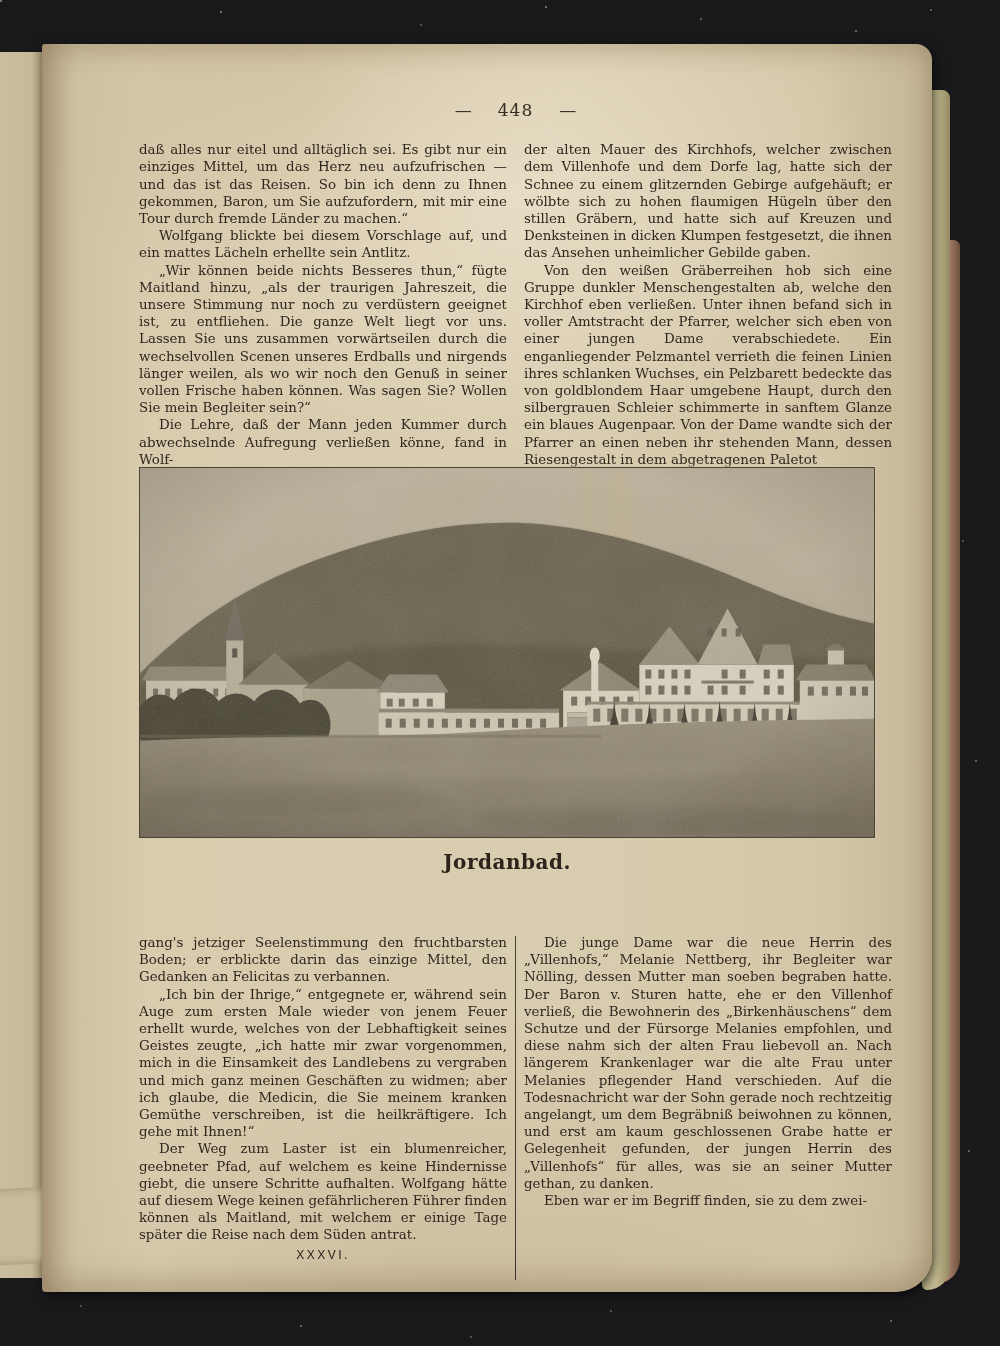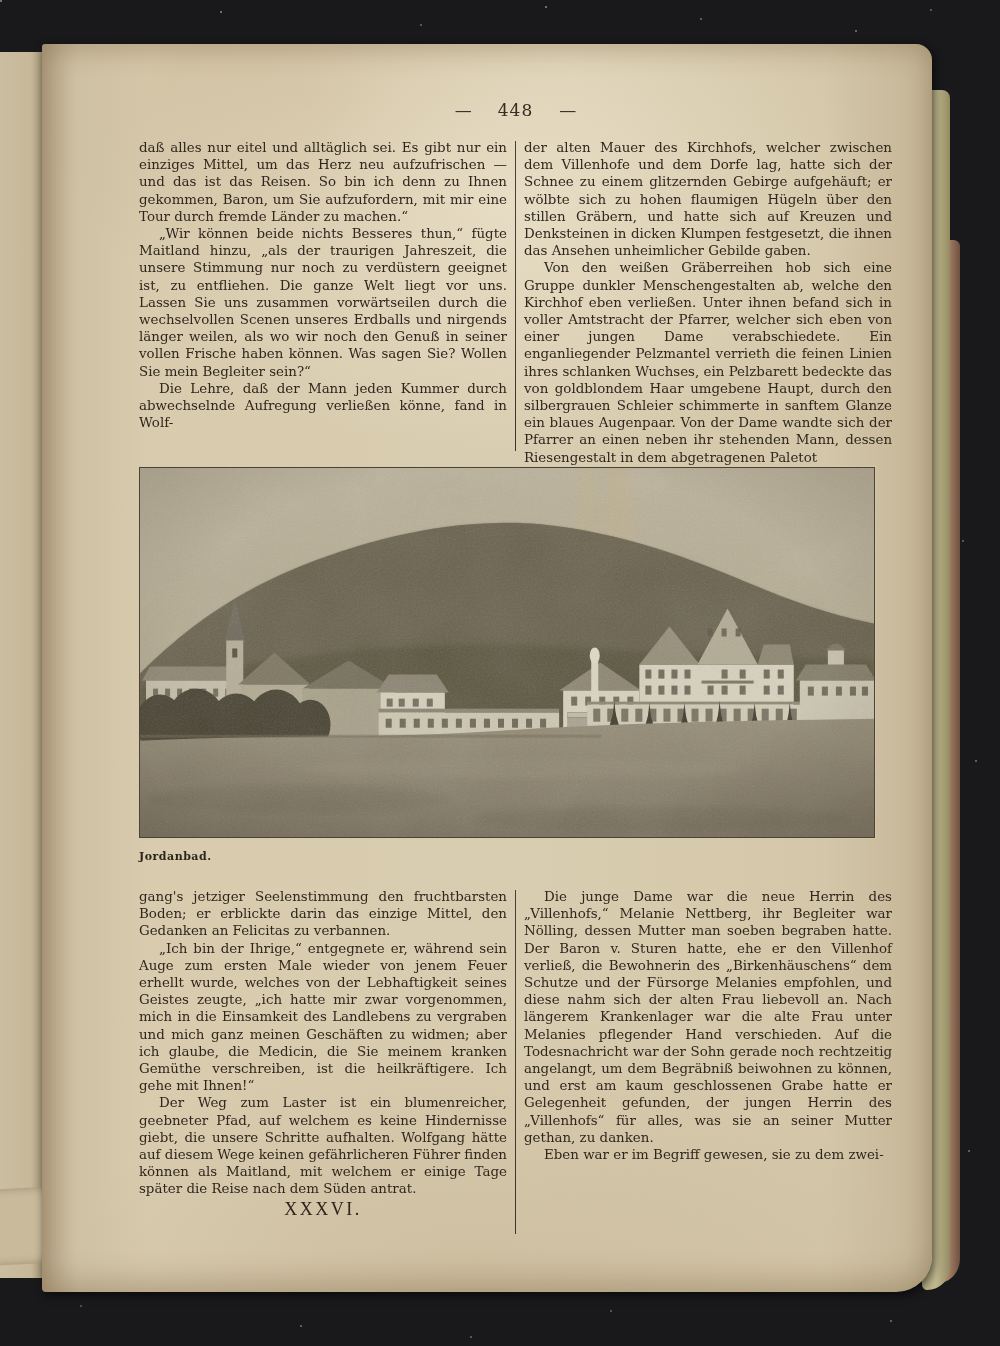--- a/index.html
+++ b/index.html
@@ -42,36 +42,36 @@
     border-radius:3px 16px 36px 4px;
     box-shadow:inset 0 10px 22px rgba(120,95,60,.25), inset 0 -14px 26px rgba(120,95,60,.28),
       2px 3px 10px rgba(0,0,0,.6);
   }
   .content{position:absolute;left:97px;top:0;width:753px;height:1248px;color:#2e261d;}
   .running-header{position:absolute;top:56px;left:0;width:100%;
     display:flex;justify-content:center;align-items:center;gap:26px;
     font-size:17px;letter-spacing:1px;color:#352c22;}
   .running-header .dash{letter-spacing:0;}
   .textblock{position:absolute;left:0;width:753px;display:flex;}
-  .tb-upper{top:95px;height:312px;}
-  .tb-lower{top:844px;height:346px;}
+  .tb-upper{top:112px;height:312px;align-items:flex-end;}
+  .tb-lower{top:890px;height:346px;}
   .col{width:368px;font-size:13.4px;line-height:17.2px;text-align:justify;
     color:#2f271e;text-rendering:optimizeLegibility;}
   .col p{margin:0;text-indent:20px;}
   .col p.cont{text-indent:0;}
   .divider{width:1px;background:linear-gradient(#4a4134,#3d352a);margin:2px 8px 0 8px;flex:0 0 1px;}
-  .chapter-heading{font-family:Liberation Serif, serif;text-align:center;text-indent:0 !important;
-    font-size:18px;letter-spacing:2.5px;margin:3px 0 2px 0 !important;color:#2c241b;}
+  .chapter-heading{font-family:Liberation Sans, sans-serif;text-align:center;text-indent:0 !important;
+    font-size:12px;letter-spacing:2.5px;margin:3px 0 2px 0 !important;color:#2c241b;}
   
   .figure{position:absolute;left:0;top:423px;width:736px;height:371px;
     border:1px solid #4c4336;background:#b2a88e;box-sizing:border-box;
     box-shadow:0 0 0 1px rgba(214,201,173,.6);}
   .figure svg{display:block;width:100%;height:100%;}
-  .figure-caption{position:absolute;left:0;top:806px;width:736px;text-align:left;
-    font-size:11px;font-weight:700;color:#2c241b;letter-spacing:.5px;}
+  .figure-caption{position:absolute;left:0;top:806px;width:736px;text-align:center;
+    font-size:20px;font-weight:700;color:#2c241b;letter-spacing:.5px;}
 </style>
 </head>
 <body>
 
 <div class="speck"></div>
 <div class="edge-brown"></div>
 <div class="edge-olive"></div>
 <div class="facing-page"></div>
 <div class="page-fragment"></div>
 
@@ -80,20 +80,21 @@
 
     <div class="running-header">
       <span class="dash">—</span>
       <span>448</span>
       <span class="dash">—</span>
     </div>
 
     <div class="textblock tb-upper">
       <div class="col">
         <p class="cont">daß alles nur eitel und alltäglich sei. Es gibt nur ein einziges Mittel, um das Herz neu aufzufrischen — und das ist das Reisen. So bin ich denn zu Ihnen gekommen, Baron, um Sie aufzufordern, mit mir eine Tour durch fremde Länder zu machen.“</p>
+        <p>Wolfgang blickte bei diesem Vorschlage auf, und ein mattes Lächeln erhellte sein Antlitz.</p>
         <p>„Wir können beide nichts Besseres thun,“ fügte Maitland hinzu, „als der traurigen Jahreszeit, die unsere Stimmung nur noch zu verdüstern geeignet ist, zu entfliehen. Die ganze Welt liegt vor uns. Lassen Sie uns zusammen vorwärtseilen durch die wechselvollen Scenen unseres Erdballs und nirgends länger weilen, als wo wir noch den Genuß in seiner vollen Frische haben können. Was sagen Sie? Wollen Sie mein Begleiter sein?“</p>
         <p>Die Lehre, daß der Mann jeden Kummer durch abwechselnde Aufregung verließen könne, fand in Wolf-</p>
       </div>
       <div class="divider"></div>
       <div class="col">
         <p class="cont">der alten Mauer des Kirchhofs, welcher zwischen dem Villenhofe und dem Dorfe lag, hatte sich der Schnee zu einem glitzernden Gebirge aufgehäuft; er wölbte sich zu hohen flaumigen Hügeln über den stillen Gräbern, und hatte sich auf Kreuzen und Denksteinen in dicken Klumpen festgesetzt, die ihnen das Ansehen unheimlicher Gebilde gaben.</p>
         <p>Von den weißen Gräberreihen hob sich eine Gruppe dunkler Menschengestalten ab, welche den Kirchhof eben verließen. Unter ihnen befand sich in voller Amtstracht der Pfarrer, welcher sich eben von einer jungen Dame verabschiedete. Ein enganliegender Pelzmantel verrieth die feinen Linien ihres schlanken Wuchses, ein Pelzbarett bedeckte das von goldblondem Haar umgebene Haupt, durch den silbergrauen Schleier schimmerte in sanftem Glanze ein blaues Augenpaar. Von der Dame wandte sich der Pfarrer an einen neben ihr stehenden Mann, dessen Riesengestalt in dem abgetragenen Paletot</p>
       </div>
     </div>
 
@@ -318,18 +319,18 @@
     <div class="textblock tb-lower">
       <div class="col">
         <p class="cont">gang's jetziger Seelenstimmung den fruchtbarsten Boden; er erblickte darin das einzige Mittel, den Gedanken an Felicitas zu verbannen.</p>
         <p>„Ich bin der Ihrige,“ entgegnete er, während sein Auge zum ersten Male wieder von jenem Feuer erhellt wurde, welches von der Lebhaftigkeit seines Geistes zeugte, „ich hatte mir zwar vorgenommen, mich in die Einsamkeit des Landlebens zu vergraben und mich ganz meinen Geschäften zu widmen; aber ich glaube, die Medicin, die Sie meinem kranken Gemüthe verschreiben, ist die heilkräftigere. Ich gehe mit Ihnen!“</p>
         <p>Der Weg zum Laster ist ein blumenreicher, geebneter Pfad, auf welchem es keine Hindernisse giebt, die unsere Schritte aufhalten. Wolfgang hätte auf diesem Wege keinen gefährlicheren Führer finden können als Maitland, mit welchem er einige Tage später die Reise nach dem Süden antrat.</p>
         <p class="chapter-heading">XXXVI.</p>
       </div>
       <div class="divider"></div>
       <div class="col">
         <p>Die junge Dame war die neue Herrin des „Villenhofs,“ Melanie Nettberg, ihr Begleiter war Nölling, dessen Mutter man soeben begraben hatte. Der Baron v. Sturen hatte, ehe er den Villenhof verließ, die Bewohnerin des „Birkenhäuschens“ dem Schutze und der Fürsorge Melanies empfohlen, und diese nahm sich der alten Frau liebevoll an. Nach längerem Krankenlager war die alte Frau unter Melanies pflegender Hand verschieden. Auf die Todesnachricht war der Sohn gerade noch rechtzeitig angelangt, um dem Begräbniß beiwohnen zu können, und erst am kaum geschlossenen Grabe hatte er Gelegenheit gefunden, der jungen Herrin des „Villenhofs“ für alles, was sie an seiner Mutter gethan, zu danken.</p>
-        <p>Eben war er im Begriff gewesen, sie zu dem zwei-</p>
+        <p>Eben war er im Begriff finden, sie zu dem zwei-</p>
       </div>
     </div>
 
   </div>
 </div>
 
 </body></html>

